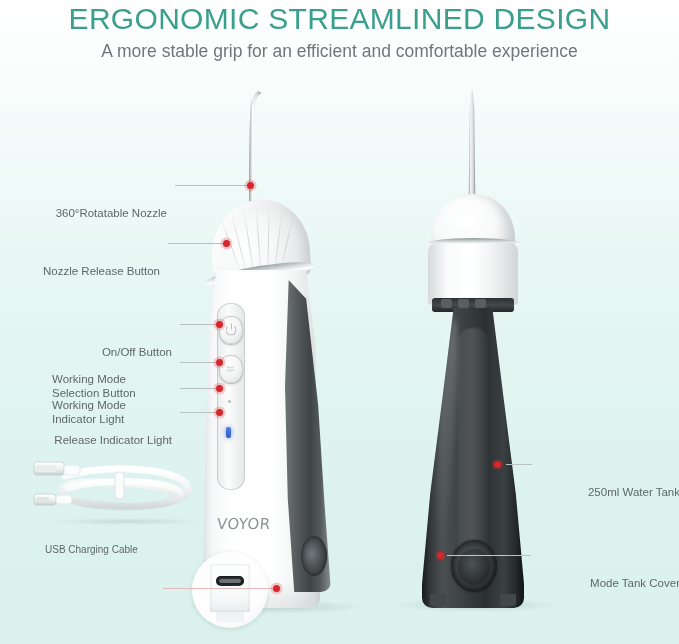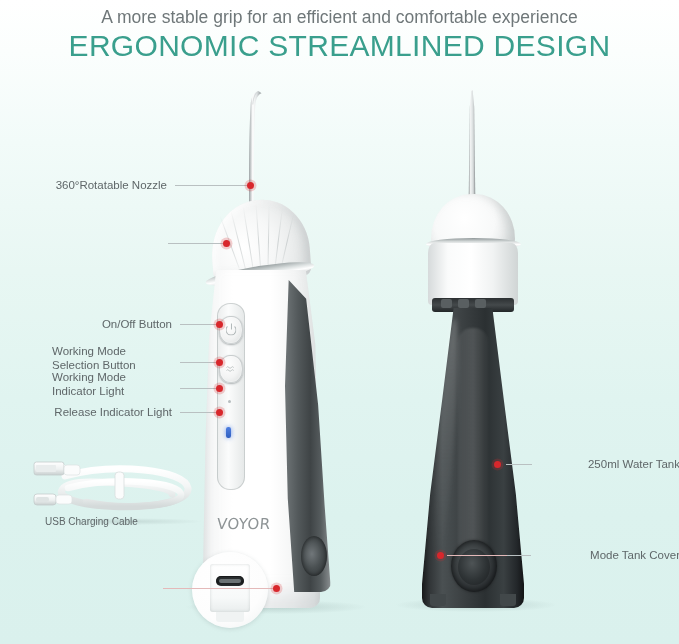--- a/index.html
+++ b/index.html
@@ -47,20 +47,21 @@
     white-space: nowrap;
   }
 
   
   .callout {
     position: absolute;
     font-size: 11.5px;
     color: #5f6769;
     line-height: 13.5px;
     white-space: pre-line;
+    margin-top: 28px;
   }
   .callout.right-align { text-align: right; }
   .callout.left-align  { text-align: right; }
   .callout.center-align { text-align: left; }
 
   .leader {
     position: absolute;
     height: 1px;
     background: #b9c0c1;
   }
@@ -361,22 +362,22 @@
     border-radius: 50%;
     background: radial-gradient(ellipse, rgba(120,145,142,0.30) 0%, rgba(120,145,142,0) 72%);
   }
 </style>
 </head>
 <body>
 
 <div id="page">
 
   <div id="header">
+    <div id="title">ERGONOMIC STREAMLINED DESIGN</div>
     <div id="subtitle">A more stable grip for an efficient and comfortable experience</div>
-    <div id="title">ERGONOMIC STREAMLINED DESIGN</div>
   </div>
 
   <div class="ground-shadow" style="left:186px; top:600px; width:180px; height:14px;"></div>
 
   <div id="dev-white">
 
     <svg id="w-nozzle" viewBox="0 0 22 128">
       <defs>
         <linearGradient id="nz1" x1="0" y1="0" x2="1" y2="0">
           <stop offset="0%" stop-color="#9aa1a3"></stop>
@@ -496,20 +497,21 @@
     <div class="d-foot" style="left:32px;"></div>
     <div class="d-foot" style="left:102px;"></div>
   </div>
 
   <div class="leader" style="left:175px; top:185px; width:72px;"></div>
   <div class="dot" style="left:247px; top:182px;"></div>
   <div class="callout right-align" style="left:0px; top:179px; width:167px;">360°Rotatable Nozzle</div>
 
   <div class="leader" style="left:168px; top:243px; width:55px;"></div>
   <div class="dot" style="left:223px; top:240px;"></div>
+  <div class="callout right-align" style="left:0px; top:237px; width:160px;">Nozzle Release Button</div>
 
   <div class="leader" style="left:180px; top:324px; width:36px;"></div>
   <div class="dot" style="left:216px; top:321px;"></div>
   <div class="callout right-align" style="left:0px; top:318px; width:172px;">On/Off Button</div>
 
   <div class="leader" style="left:180px; top:362px; width:36px;"></div>
   <div class="dot" style="left:216px; top:359px;"></div>
   <div class="callout center-align" style="left:52px; top:345px; width:120px;">Working Mode
 Selection Button</div>
 

